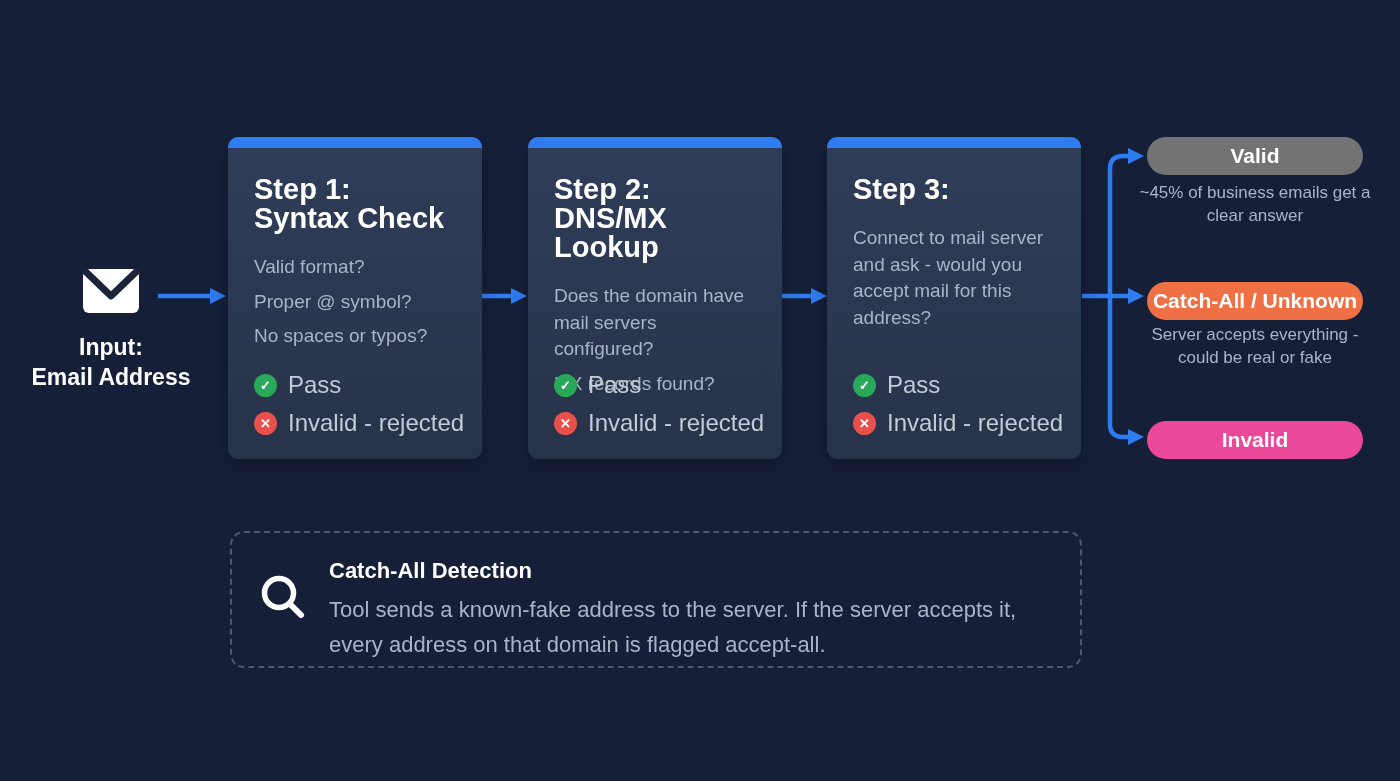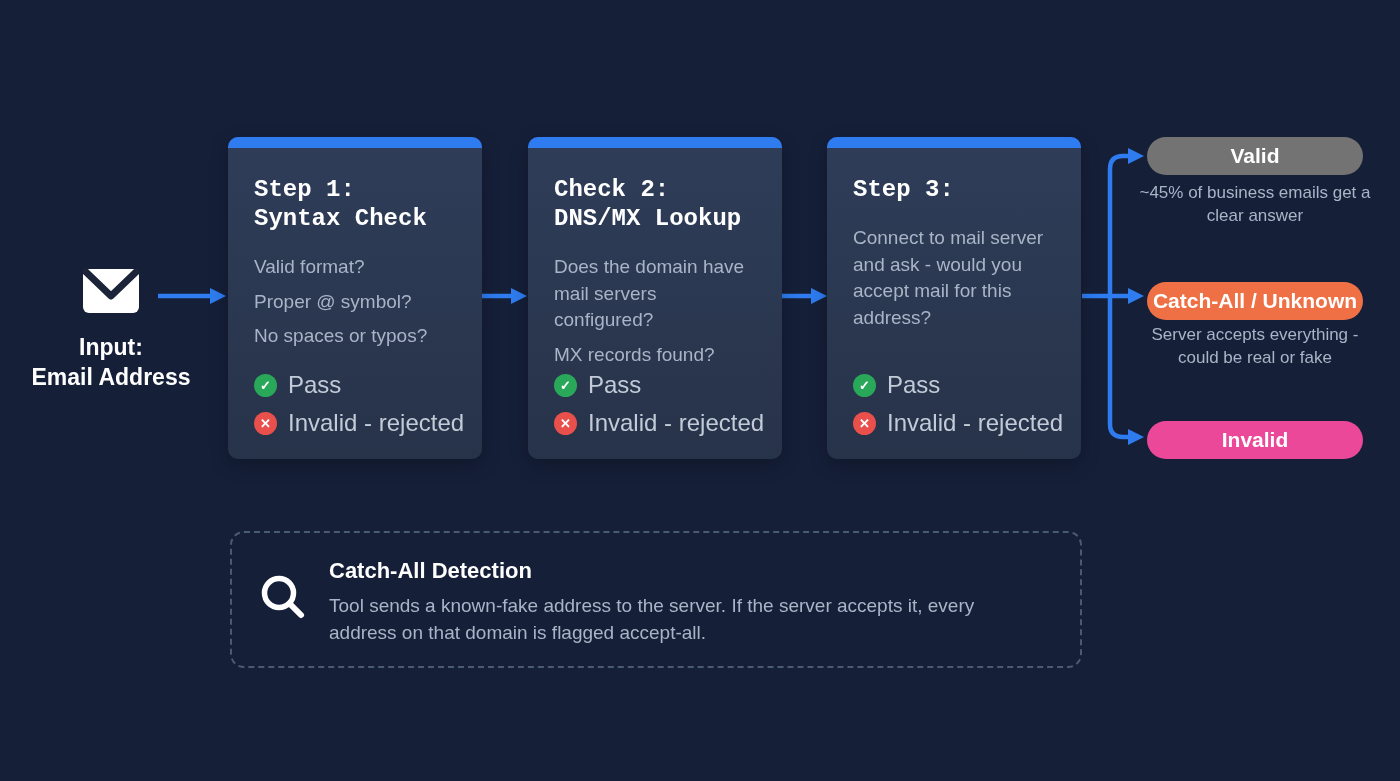--- a/index.html
+++ b/index.html
@@ -40,21 +40,21 @@
   
   .card {
     position:absolute; top:137px; width:254px; height:322px;
     background: linear-gradient(180deg, var(--card_top) 0%, var(--card_bottom) 100%);
     border-radius:10px;
     box-shadow: 0 6px 18px rgba(0,0,0,0.25);
   }
   .card.c1 { left:228px; } .card.c2 { left:528px; } .card.c3 { left:827px; }
   .card-topbar { height:11px; border-radius:10px 10px 0 0; background:var(--accent); }
   .card-content { padding:27px 26px 0 26px; }
-  .card-title { font-size:24px; font-weight:bold; line-height:29px; color:var(--text_primary);font-family:Liberation Mono, monospace; }
+  .card-title { font-size:29px; font-weight:bold; line-height:29px; color:var(--text_primary); }
   .card-questions { margin-top:21px; }
   .card-questions p { font-size:19px; line-height:26.5px; color:var(--text_secondary); margin:0 0 8px 0; }
   .status-row { position:absolute; left:26px; display:flex; align-items:center; }
   .status-row.pass { top:234px; }
   .status-row.fail { top:272px; }
   .status-icon {
     width:23px; height:23px; border-radius:50%;
     display:flex; align-items:center; justify-content:center;
     font-size:13px; font-weight:bold; color:#fff; flex:0 0 auto;
   }
@@ -76,21 +76,21 @@
   .outcome-caption.valid { top:181px; }
   .outcome-caption.catchall { top:323px; }
 
   
   .note-box {
     position:absolute; left:230px; top:531px; width:852px; height:137px;
     border:2px dashed var(--dash_border); border-radius:14px;
   }
   .note-icon { position:absolute; left:22px; top:34px; }
   .note-title { position:absolute; left:97px; top:25px; font-size:22px; font-weight:bold; color:var(--text_primary); }
-  .note-body { position:absolute; left:97px; top:59px; width:700px; font-size:19px; line-height:27px; color:var(--text_secondary); }
+  .note-body { position:absolute; left:97px; top:59px; width:700px; font-size:22px; line-height:35px; color:var(--text_secondary); }
 </style>
 </head>
 <body>
 
 <div class="canvas">
 
   <svg class="arrows" viewBox="0 0 1400 781">
     <defs>
       <marker id="ah" markerUnits="userSpaceOnUse" markerWidth="16" markerHeight="16" viewBox="0 0 16 16" refX="2" refY="8" orient="auto">
         <path class="arrow-head" d="M0,0 L16,8 L0,16 Z"></path>
@@ -137,21 +137,21 @@
     <div class="status-row fail">
       <span class="status-icon" style="background-color: rgb(233, 80, 75);">✕</span>
       <span class="status-label">Invalid - rejected</span>
     </div>
   </div>
 
   <div class="card c2">
     <div class="card-topbar"></div>
     <div class="card-content">
       <div class="card-title">
-        <div>Check 2:</div>
+        <div>Step 2:</div>
         <div>DNS/MX Lookup</div>
       </div>
       <div class="card-questions">
         <p>Does the domain have mail servers configured?</p>
         <p>MX records found?</p>
       </div>
     </div>
     <div class="status-row pass">
       <span class="status-icon" style="background-color: rgb(42, 168, 90);">✓</span>
       <span class="status-label">Pass</span>

